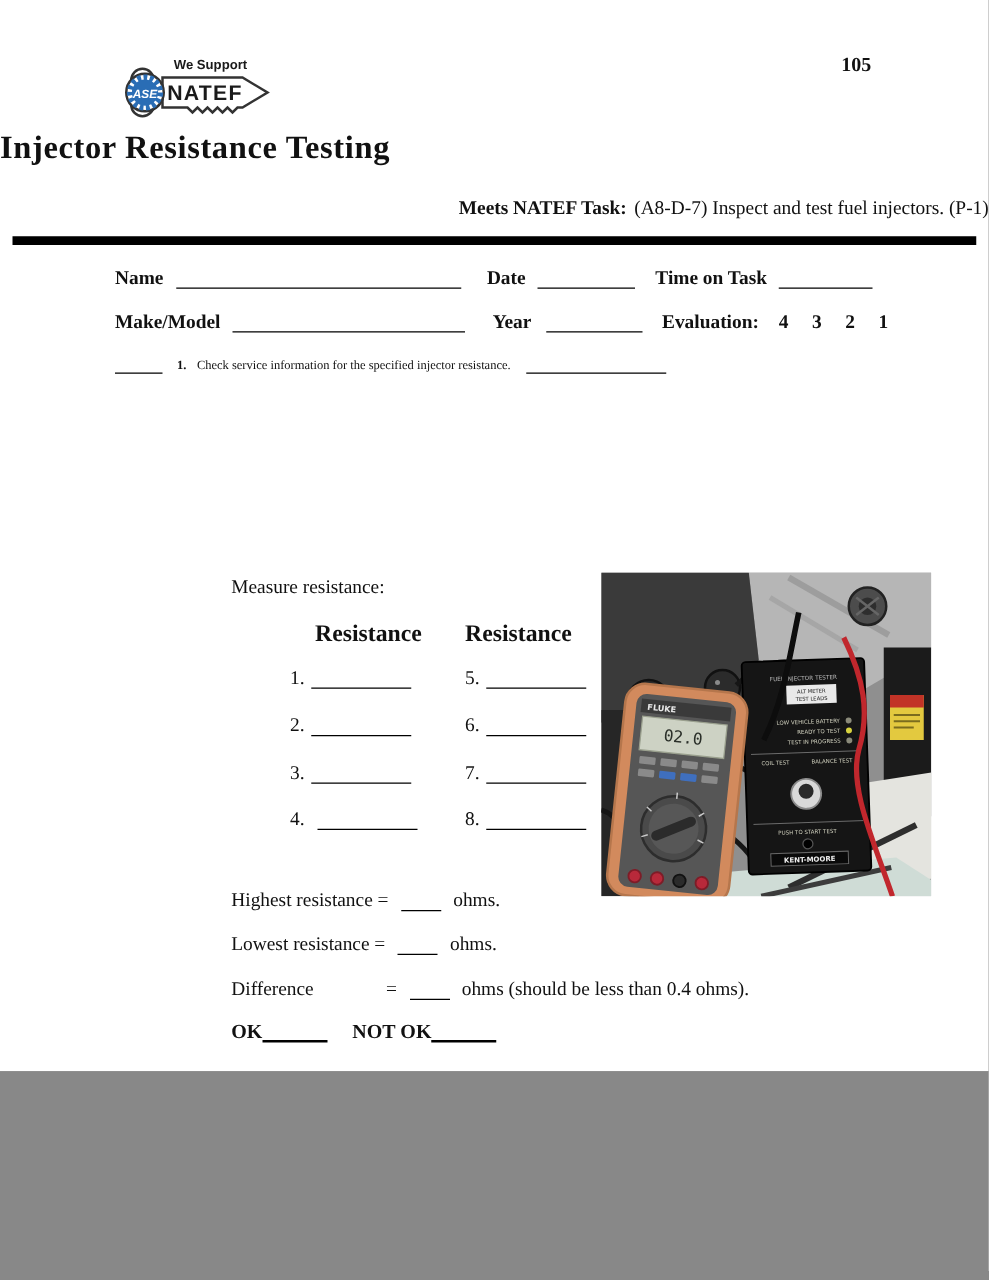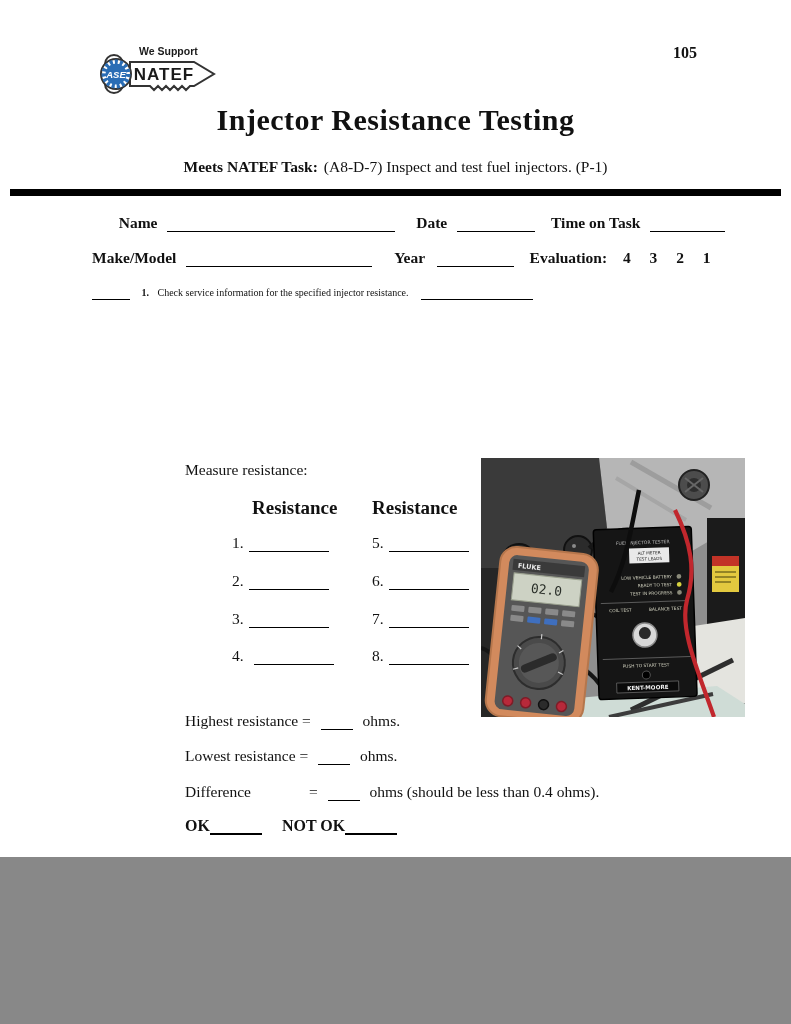--- a/index.html
+++ b/index.html
@@ -6,29 +6,29 @@
   html,body { background:#888; }
   .page {
     position:relative; width:791px; height:857px; background:#ffffff;
     margin:0 auto; font-family:"Liberation Serif", serif; color:#111;
     overflow:hidden;
   }
   .abs { position:absolute; }
 
   .pagenum { left:655px; top:44px; width:60px; text-align:center;
              font-size:16px; font-weight:bold; }
-  .title { left:0; top:103px; width:100%; text-align:center;
-           font-size:30px; font-weight:bold; letter-spacing:0.5px; }
-  .subtitle { left:0; top:158px; width:100%; text-align:center; font-size:15.5px; }
+  .title { left:0; top:103px; width:100%; text-align:left;
+           font-size:26px; font-weight:bold; letter-spacing:0.5px; }
+  .subtitle { left:0; top:158px; width:100%; text-align:right; font-size:15.5px; }
   .subtitle .lbl { font-weight:bold; margin-right:6px; }
   .rule { left:10px; top:189px; width:771px; height:7px; background:#000; }
 
   .formrow { left:92px; width:660px; font-size:15.5px; font-weight:bold;
              white-space:nowrap; }
-  .row1 { top:214px;text-align:center; } .row2 { top:249px; }
+  .row1 { top:214px; } .row2 { top:249px; }
 
   .blank { display:inline-block; border-bottom:1.5px solid #000;
            height:1em; vertical-align:-4px; }
   .blank.bold { border-bottom-width:2.5px; }
 
   .evnum { margin-left:15px; }
 
   .steprow { left:92px; font-size:10px; white-space:nowrap; }
   .step1 { top:287px; } .step2 { top:357px; }
   .stepnum { font-weight:bold; margin:0 6px 0 9px; }

